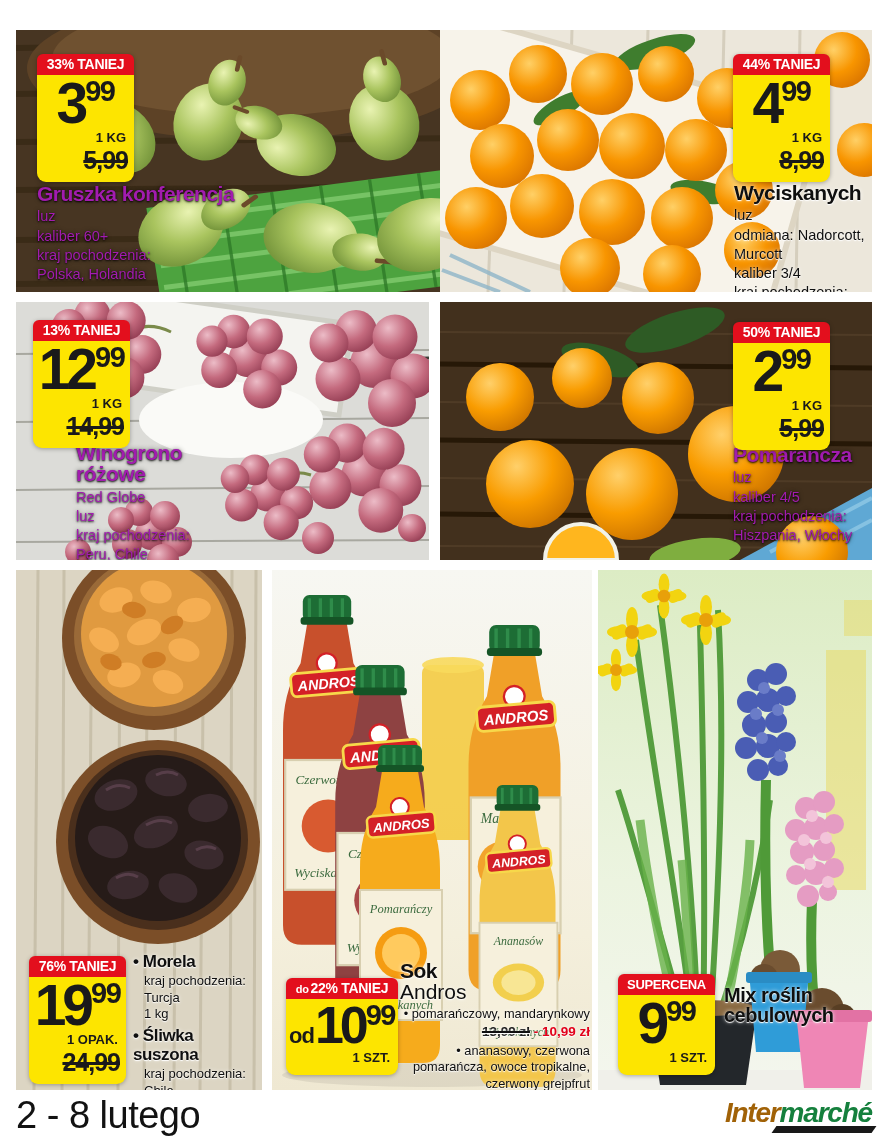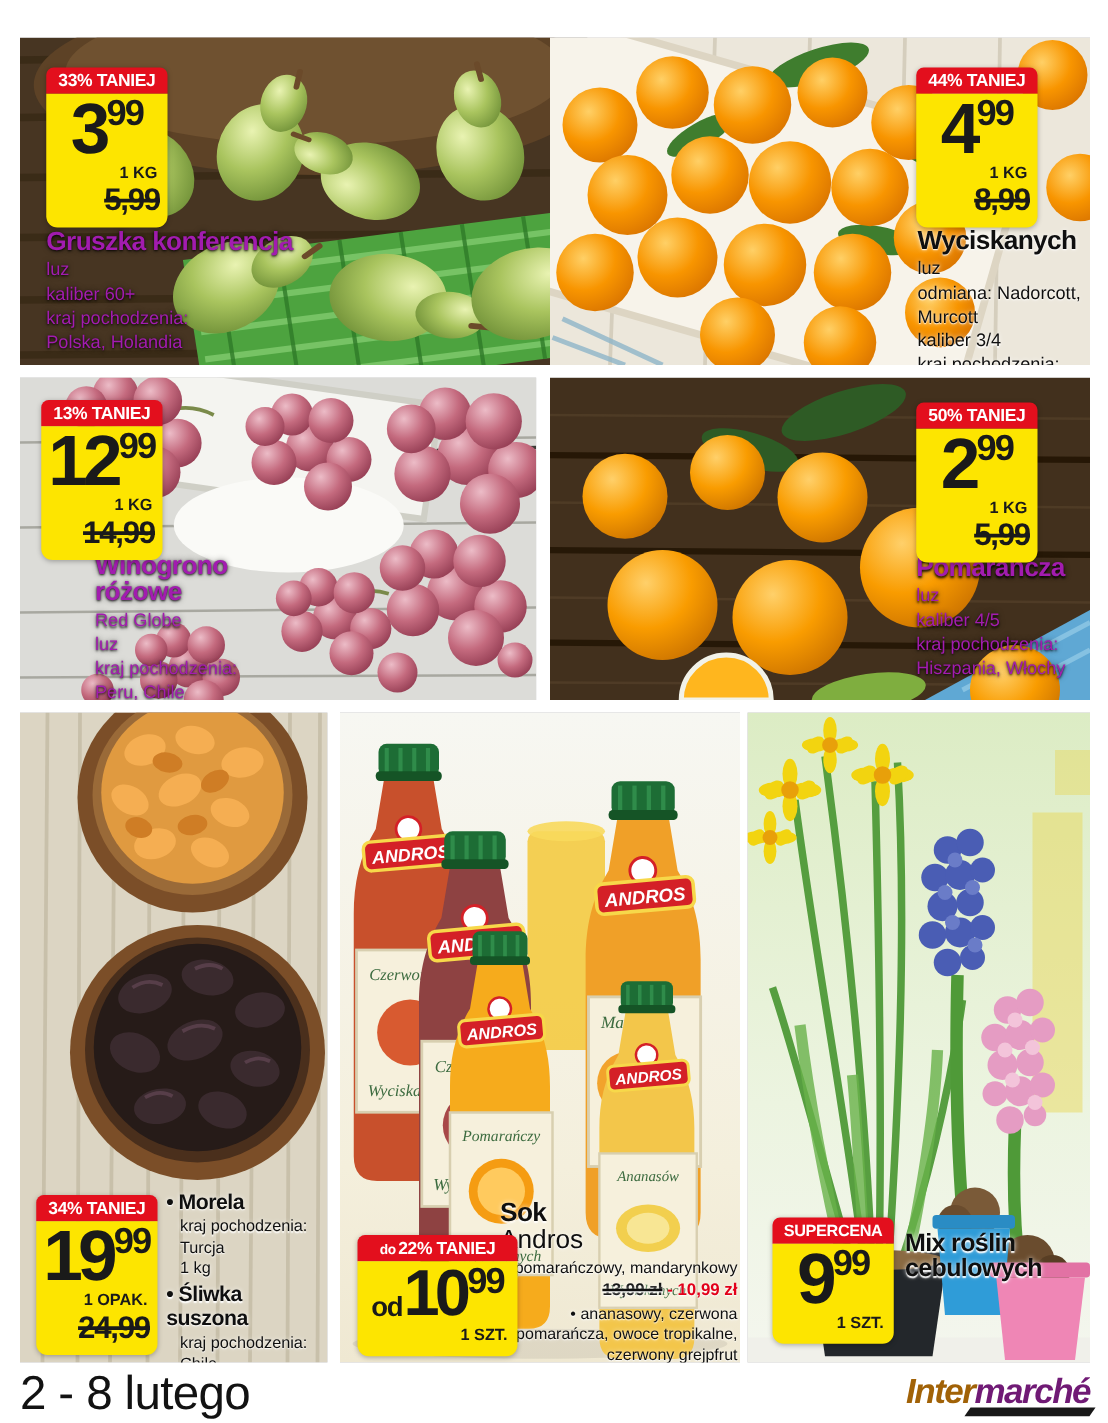--- a/index.html
+++ b/index.html
@@ -10,21 +10,21 @@
   }
   html,body{margin:0;padding:0;background:#fff;}
   body{font-family:"Liberation Sans",sans-serif;color:var(--ink);}
   .page{position:relative;width:886px;height:1138px;background:#ffffff;overflow:hidden;}
 
   .tile{position:absolute;overflow:hidden;background:#ccc;}
   .photo{position:absolute;left:0;top:0;width:100%;height:100%;display:block;}
 
   
   .price-card{position:absolute;width:97px;z-index:5;filter:drop-shadow(0 1px 2px rgba(0,0,0,.3));}
-  .price-card.wide{width:128px;margin-top:10px;}
+  .price-card.wide{width:112px;}
   .badge{background:var(--red);color:#fff;font-weight:700;font-size:14px;height:21px;line-height:21px;
          text-align:center;border-radius:6px 6px 0 0;letter-spacing:-.3px;white-space:nowrap;}
   .badge .pfx{font-size:11px;margin-right:2px;}
   .ycard{background:var(--yellow);border-radius:0 0 9px 9px;padding:5px 4px 7px;color:var(--ink);}
   .big{display:flex;justify-content:center;align-items:flex-start;line-height:.82;font-weight:700;}
   .big .pref{font-size:22px;font-weight:700;align-self:flex-end;margin-right:1px;letter-spacing:-1px;line-height:1;}
   .big .int{font-size:57px;letter-spacing:-4px;}
   .big .sup{font-size:29px;letter-spacing:-1.5px;margin-left:1px;}
   .unit{text-align:right;font-size:13px;font-weight:700;margin-top:3px;padding-right:4px;}
   .old{text-align:right;font-size:25px;font-weight:700;padding-right:2px;margin-top:1px;
@@ -51,21 +51,21 @@
   .variant .new{color:var(--sale);}
 
   .mix h3{font-size:20px;}
   .mix .details{font-size:14.5px;line-height:1.4;}
 
   
   .date{position:absolute;left:16px;top:1094px;font-size:38px;letter-spacing:-.5px;color:#121212;z-index:6;}
   .logo{position:absolute;right:14px;top:1097px;font-style:italic;font-weight:700;font-size:28px;
         letter-spacing:-1.2px;z-index:6;}
   .logo .l1{color:#a16207;}
-  .logo .l2{color:#701a75;}
+  .logo .l2{color:#15803d;}
   .logo .swoosh{position:absolute;right:-2px;top:29px;width:100px;height:7px;background:#181818;
         transform:skewX(-35deg);}
 </style>
 </head>
 <body>
 
 <div class="page">
 
   <section class="tile" style="left:16px;top:30px;width:413px;height:262px;padding-left:41px;">
     <svg class="photo" viewBox="0 0 413 262" preserveAspectRatio="none">
@@ -393,21 +393,21 @@
       </g>
       <g stroke="#5f4450" stroke-width="3" fill="none" opacity=".8">
         <path d="M90,220 q12,-8 24,-2"></path>
           <path d="M140,205 q12,-6 22,0"></path>
           <path d="M130,255 q14,-8 26,-2"></path>
         <path d="M100,308 q12,-7 22,-1"></path>
           <path d="M180,280 q10,-6 20,-1"></path>
       </g>
     </svg>
     <div class="price-card" style="left:13px;top:386px;">
-      <div class="badge">34% TANIEJ</div>
+      <div class="badge">76% TANIEJ</div>
       <div class="ycard">
         <div class="big">
           <span class="int">19</span>
           <span class="sup">99</span>
         </div>
         <div class="unit">1 OPAK.</div>
         <div class="old">24,99</div>
       </div>
     </div>
     <div class="pinfo dark items" style="left:117px;top:383px;width:128px;">

